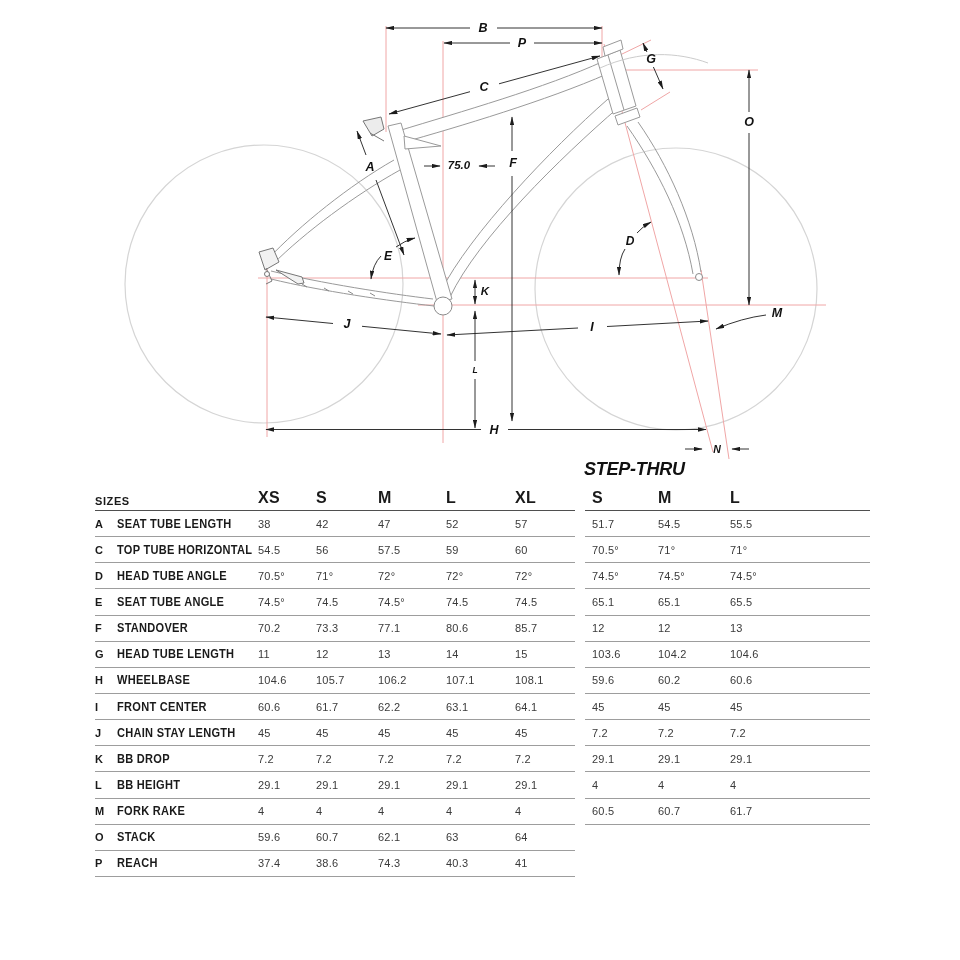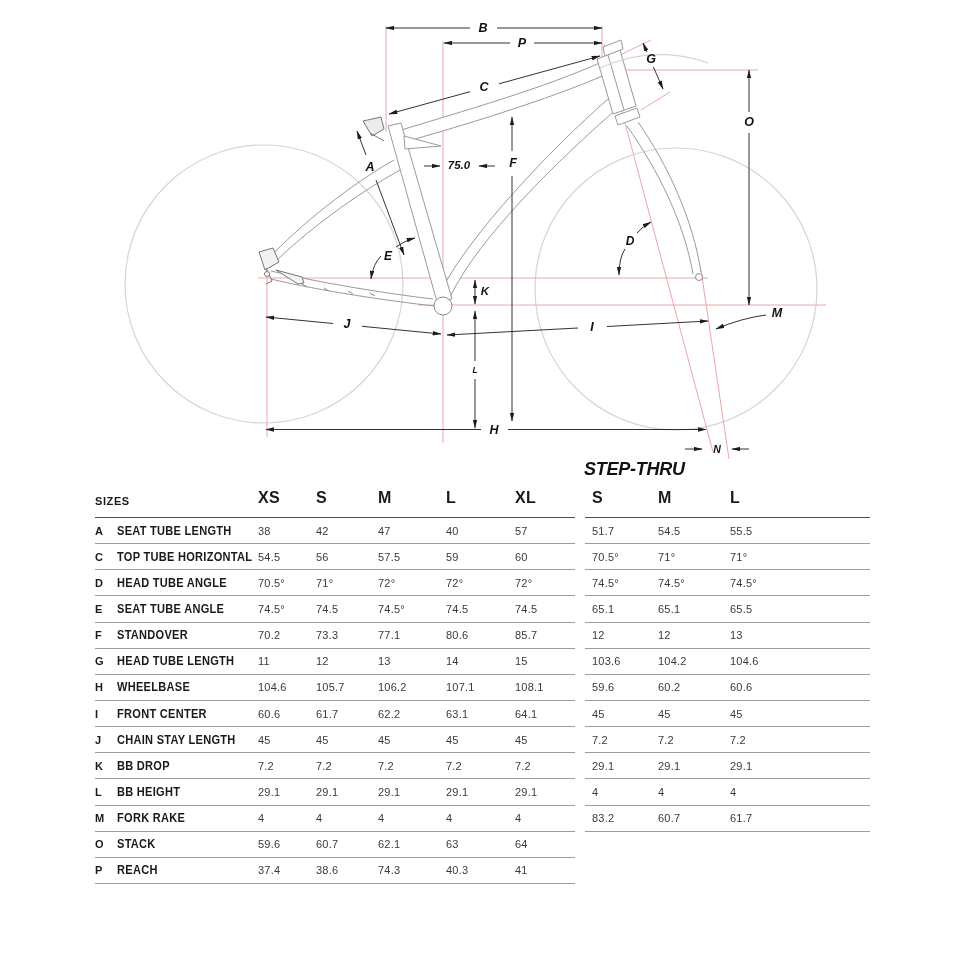--- a/index.html
+++ b/index.html
@@ -6,21 +6,21 @@
   body{
     width:960px;height:960px;background:#ffffff;position:relative;overflow:hidden;
     font-family:"Liberation Sans",sans-serif;color:#1a1a1a;
   }
   #diagram{position:absolute;left:0;top:0;}
   .dim-label{font-family:"Liberation Sans",sans-serif;font-style:italic;font-weight:bold;fill:#111;}
   
   .geo-table{position:absolute;top:486px;}
   #main-table{left:95px;width:480px;}
   #st-table{left:585px;width:285px;}
-  .t-header{display:grid;height:21px;align-items:end;padding-bottom:10px;border-bottom:1px solid #4f4f4f;}
+  .t-header{display:grid;height:21px;align-items:end;padding-bottom:3px;border-bottom:1px solid #4f4f4f;}
   .t-row{display:grid;height:25.15px;align-items:center;border-bottom:1px solid #9d9d9d;}
   .g-main{grid-template-columns:22px 141px 58px 62px 68px 69px 60px;}
   .g-st{grid-template-columns:66px 72px 147px;padding-left:7px;width:278px;}
   .c-sizes{grid-column:1 / 3;font-weight:bold;font-size:11px;letter-spacing:0.6px;}
   .c-colhead{font-weight:bold;font-size:16px;letter-spacing:0.4px;}
   .c-letter{font-weight:bold;font-size:11px;}
   .c-name{font-weight:bold;font-size:12px;letter-spacing:0.3px;white-space:nowrap;}
   .c-name > span{display:inline-block;transform:scaleX(0.92);transform-origin:left center;}
   .c-val{font-size:11px;color:#3a3a3a;letter-spacing:0.2px;}
   #st-title{
@@ -176,21 +176,21 @@
       <div class="c-colhead">M</div>
       <div class="c-colhead">L</div>
       <div class="c-colhead">XL</div>
     </div>
     <div class="t-row g-main">
       <div class="c-letter">A</div>
       <div class="c-name"><span>SEAT TUBE LENGTH</span></div>
       <div class="c-val">38</div>
       <div class="c-val">42</div>
       <div class="c-val">47</div>
-      <div class="c-val">40</div>
+      <div class="c-val">52</div>
       <div class="c-val">57</div>
     </div>
     <div class="t-row g-main">
       <div class="c-letter">C</div>
       <div class="c-name"><span>TOP TUBE HORIZONTAL</span></div>
       <div class="c-val">54.5</div>
       <div class="c-val">56</div>
       <div class="c-val">57.5</div>
       <div class="c-val">59</div>
       <div class="c-val">60</div>
@@ -359,17 +359,17 @@
       <div class="c-val">29.1</div>
       <div class="c-val">29.1</div>
       <div class="c-val">29.1</div>
     </div>
     <div class="t-row g-st">
       <div class="c-val">4</div>
       <div class="c-val">4</div>
       <div class="c-val">4</div>
     </div>
     <div class="t-row g-st">
-      <div class="c-val">83.2</div>
+      <div class="c-val">60.5</div>
       <div class="c-val">60.7</div>
       <div class="c-val">61.7</div>
     </div>
   </div>
 
 </body></html>

